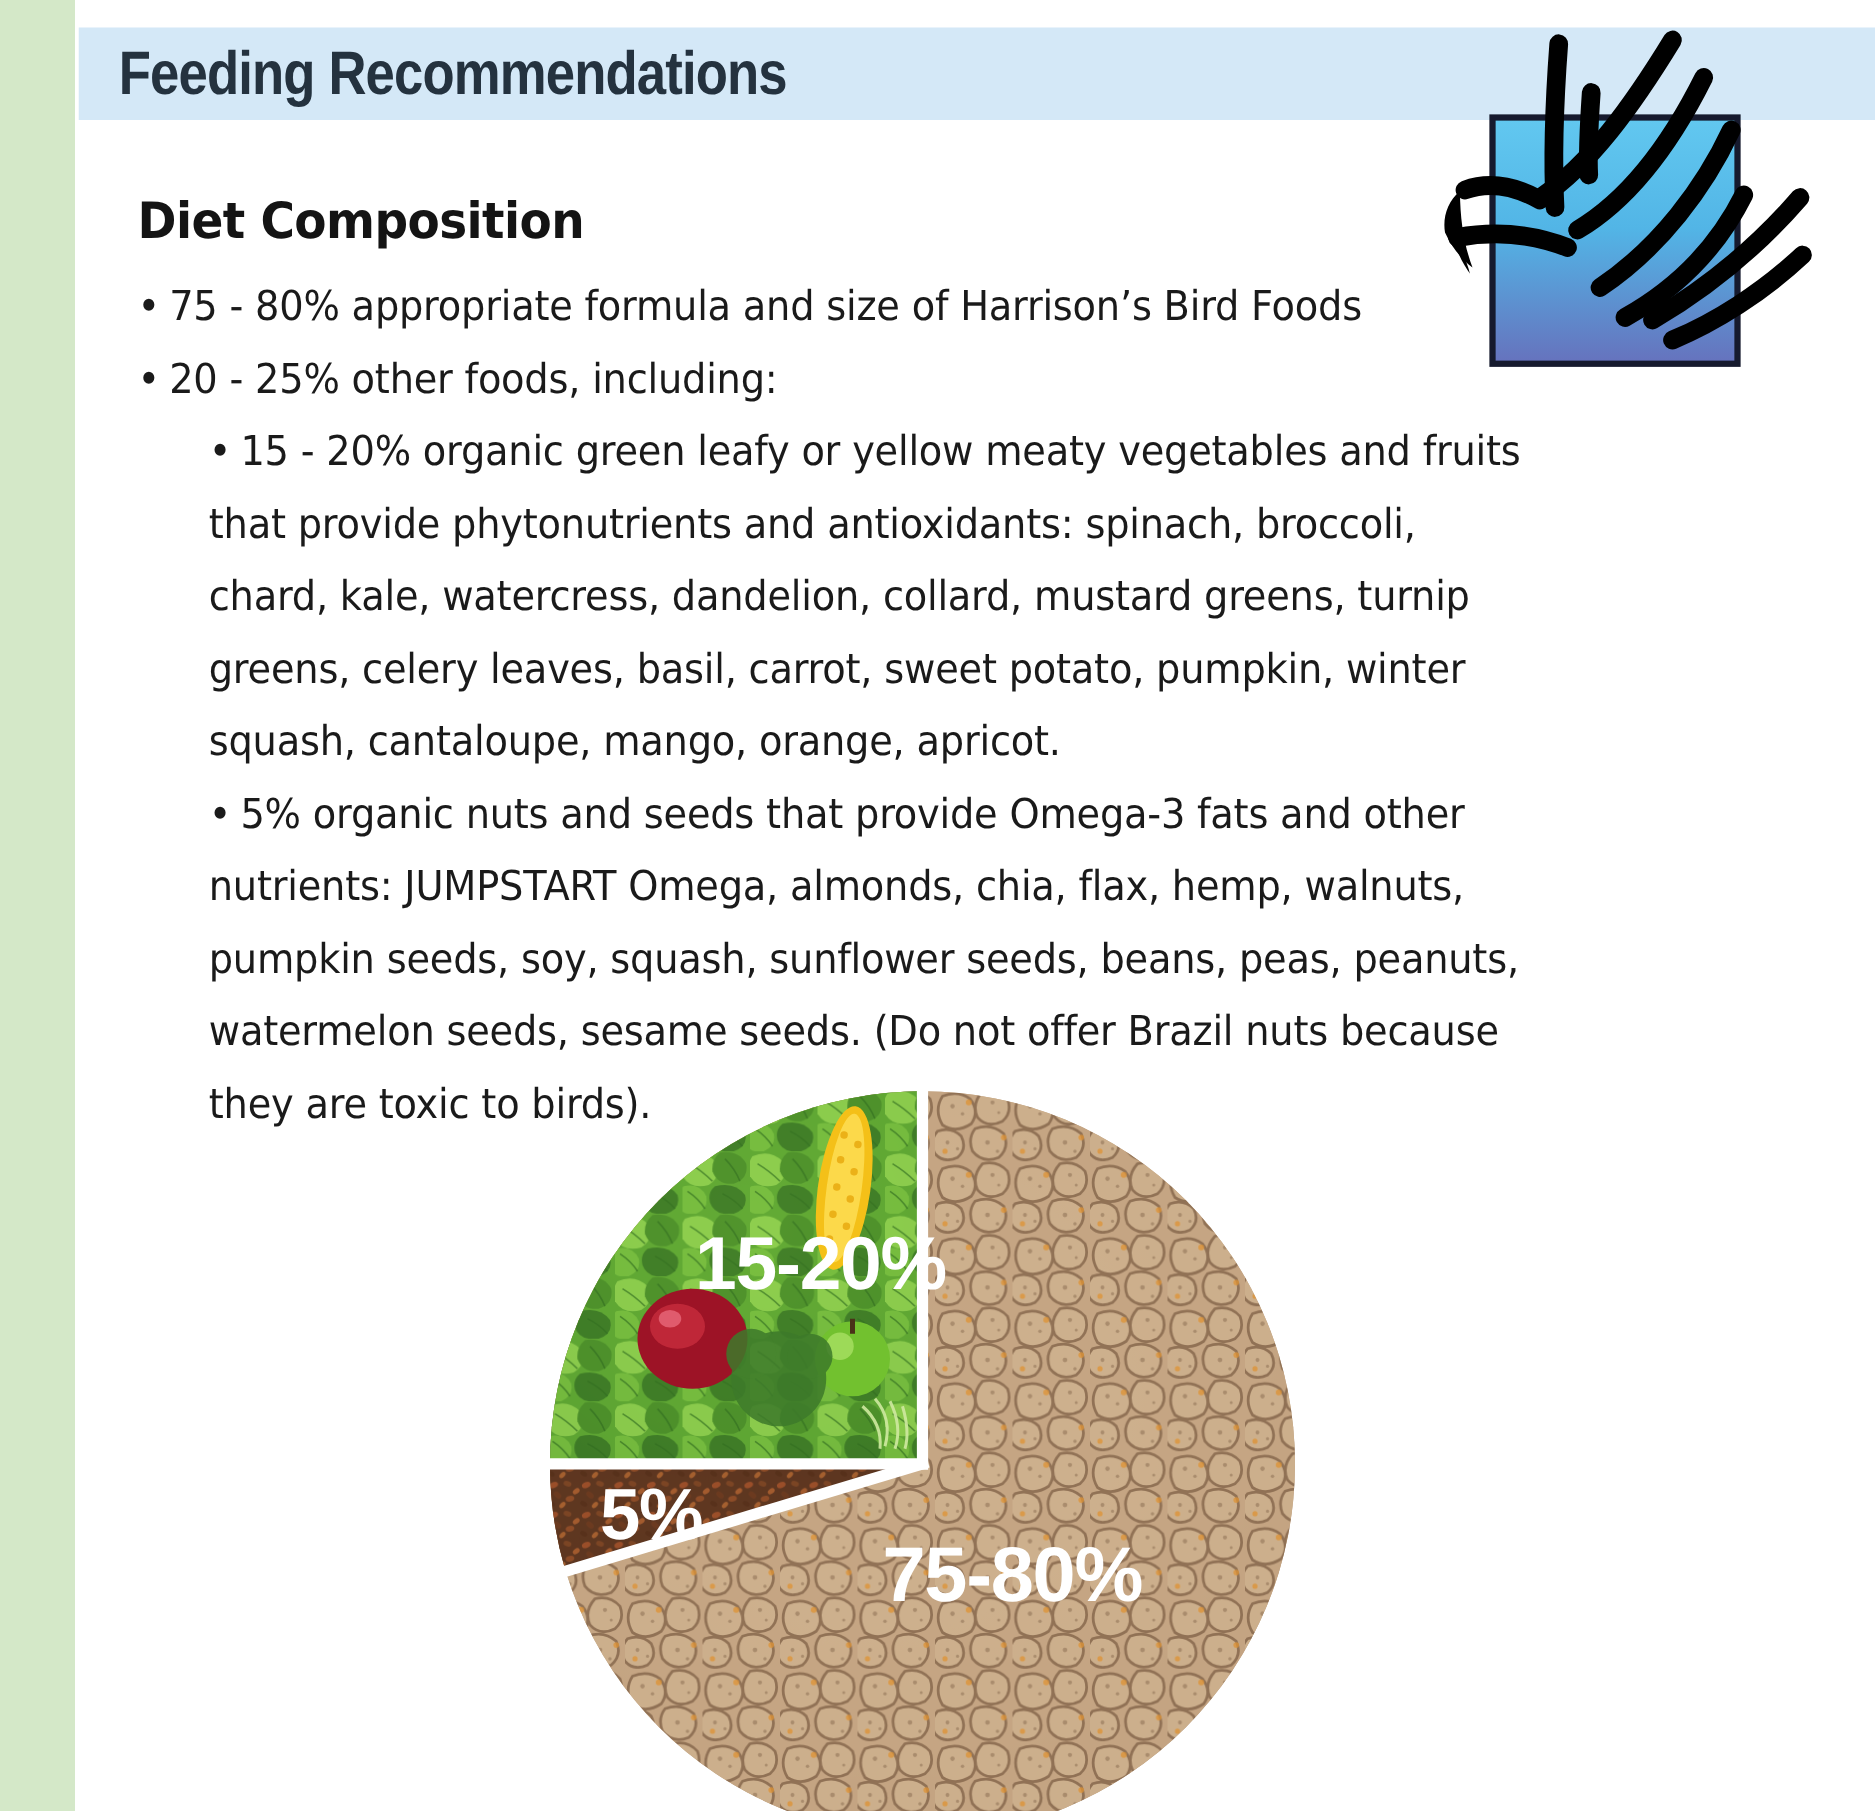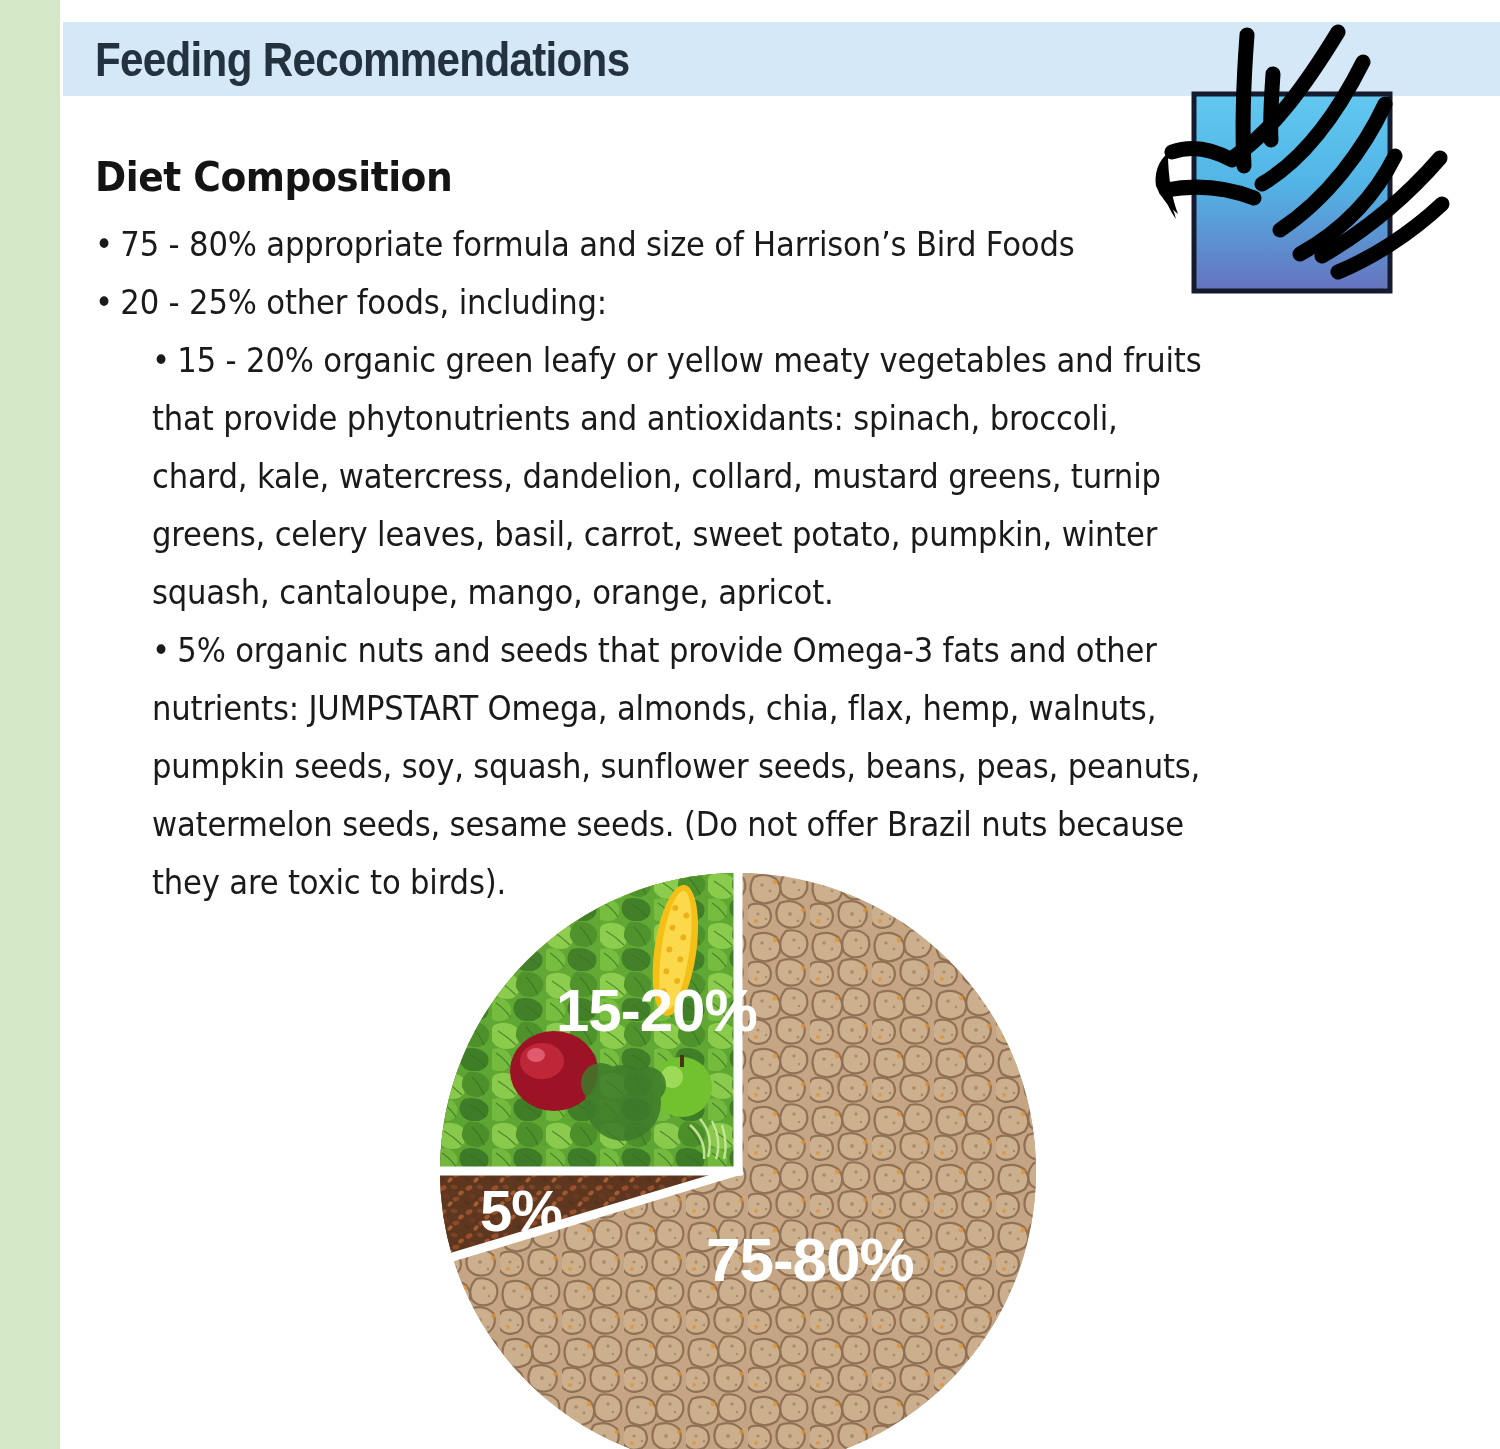--- a/index.html
+++ b/index.html
@@ -56,21 +56,21 @@
     left: 1142px;
     top: 18px;
     width: 320px;
     height: 290px;
   }
   #logo svg { display: block; }
 
   
   #content {
     position: absolute;
-    left: 95px;
+    left: 110px;
     top: 150px;
     width: 1180px;
   }
   #section-heading {
     font-family: "DejaVu Sans", sans-serif;
     font-size: 40px;
     font-weight: 600;
     color: #141414;
     letter-spacing: -0.5px;
     transform: scaleX(0.94);

